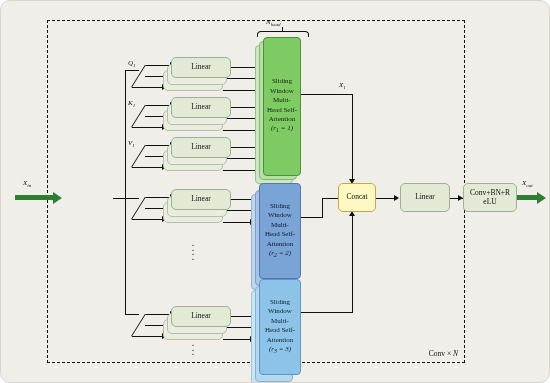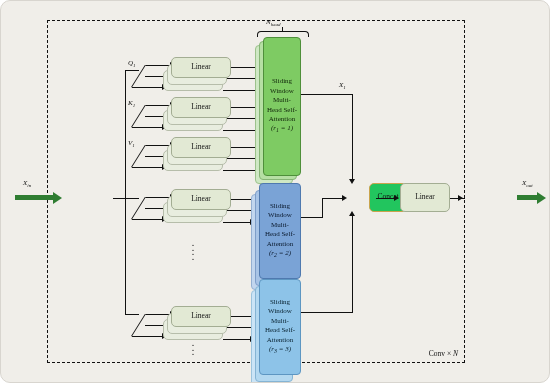--- a/index.html
+++ b/index.html
@@ -67,21 +67,21 @@
   .green-g2{background:#cfe8c4;border:0.8px solid #9cc28c;}
 
   .blue{background:#7aa3d6;border:0.8px solid #4f79af;color:#09182c;}
   .blue-g1{background:#a8c4e6;border:0.8px solid #7e9ec9;}
   .blue-g2{background:#c2d6ee;border:0.8px solid #95b0d2;}
 
   .lblue{background:#8dc3e8;border:0.8px solid #5d96c2;color:#07202e;}
   .lblue-g1{background:#b3d8f0;border:0.8px solid #85b4d4;}
   .lblue-g2{background:#cbe4f6;border:0.8px solid #9cc4de;}
 
-  .concat{background:#22c55e;border:0.8px solid #c9a44d;margin-left:31px;}
+  .concat{background:#fef9c3;border:0.8px solid #c9a44d;}
 
   
   .h{position:absolute;height:0;border-top:1.4px solid #111;}
   .v{position:absolute;width:0;border-left:1.4px solid #111;}
 
   .arrow-r{
     position:absolute;width:0;height:0;
     border-top:3px solid transparent;
     border-bottom:3px solid transparent;
     border-left:5px solid #111;
@@ -363,20 +363,24 @@
   <div class="arrow-r" style="left:393px;top:193.5px;"></div>
 
   <div class="box lin" style="left:399px;top:182px;width:50px;height:29px;">
     <span>Linear</span>
   </div>
 
   <div class="h" style="left:449px;top:196.5px;width:11px;"></div>
   <div class="h" style="left:460px;top:196.5px;width:4px;"></div>
   <div class="arrow-r" style="left:457px;top:193.5px;"></div>
 
+  <div class="box lin" style="left:462px;top:182px;width:54px;height:29px;flex-direction:column;">
+    <span>Conv+BN+R</span>
+    <span>eLU</span>
+  </div>
 
   <div class="lbl" style="left:521px;top:178px;">
     <span>X</span><sub>out</sub>
   </div>
   <div class="gbar" style="left:516px;top:194px;width:22px;"></div>
   <div class="gtip" style="left:536px;top:190.5px;"></div>
 
 </div>
 
 </body></html>

